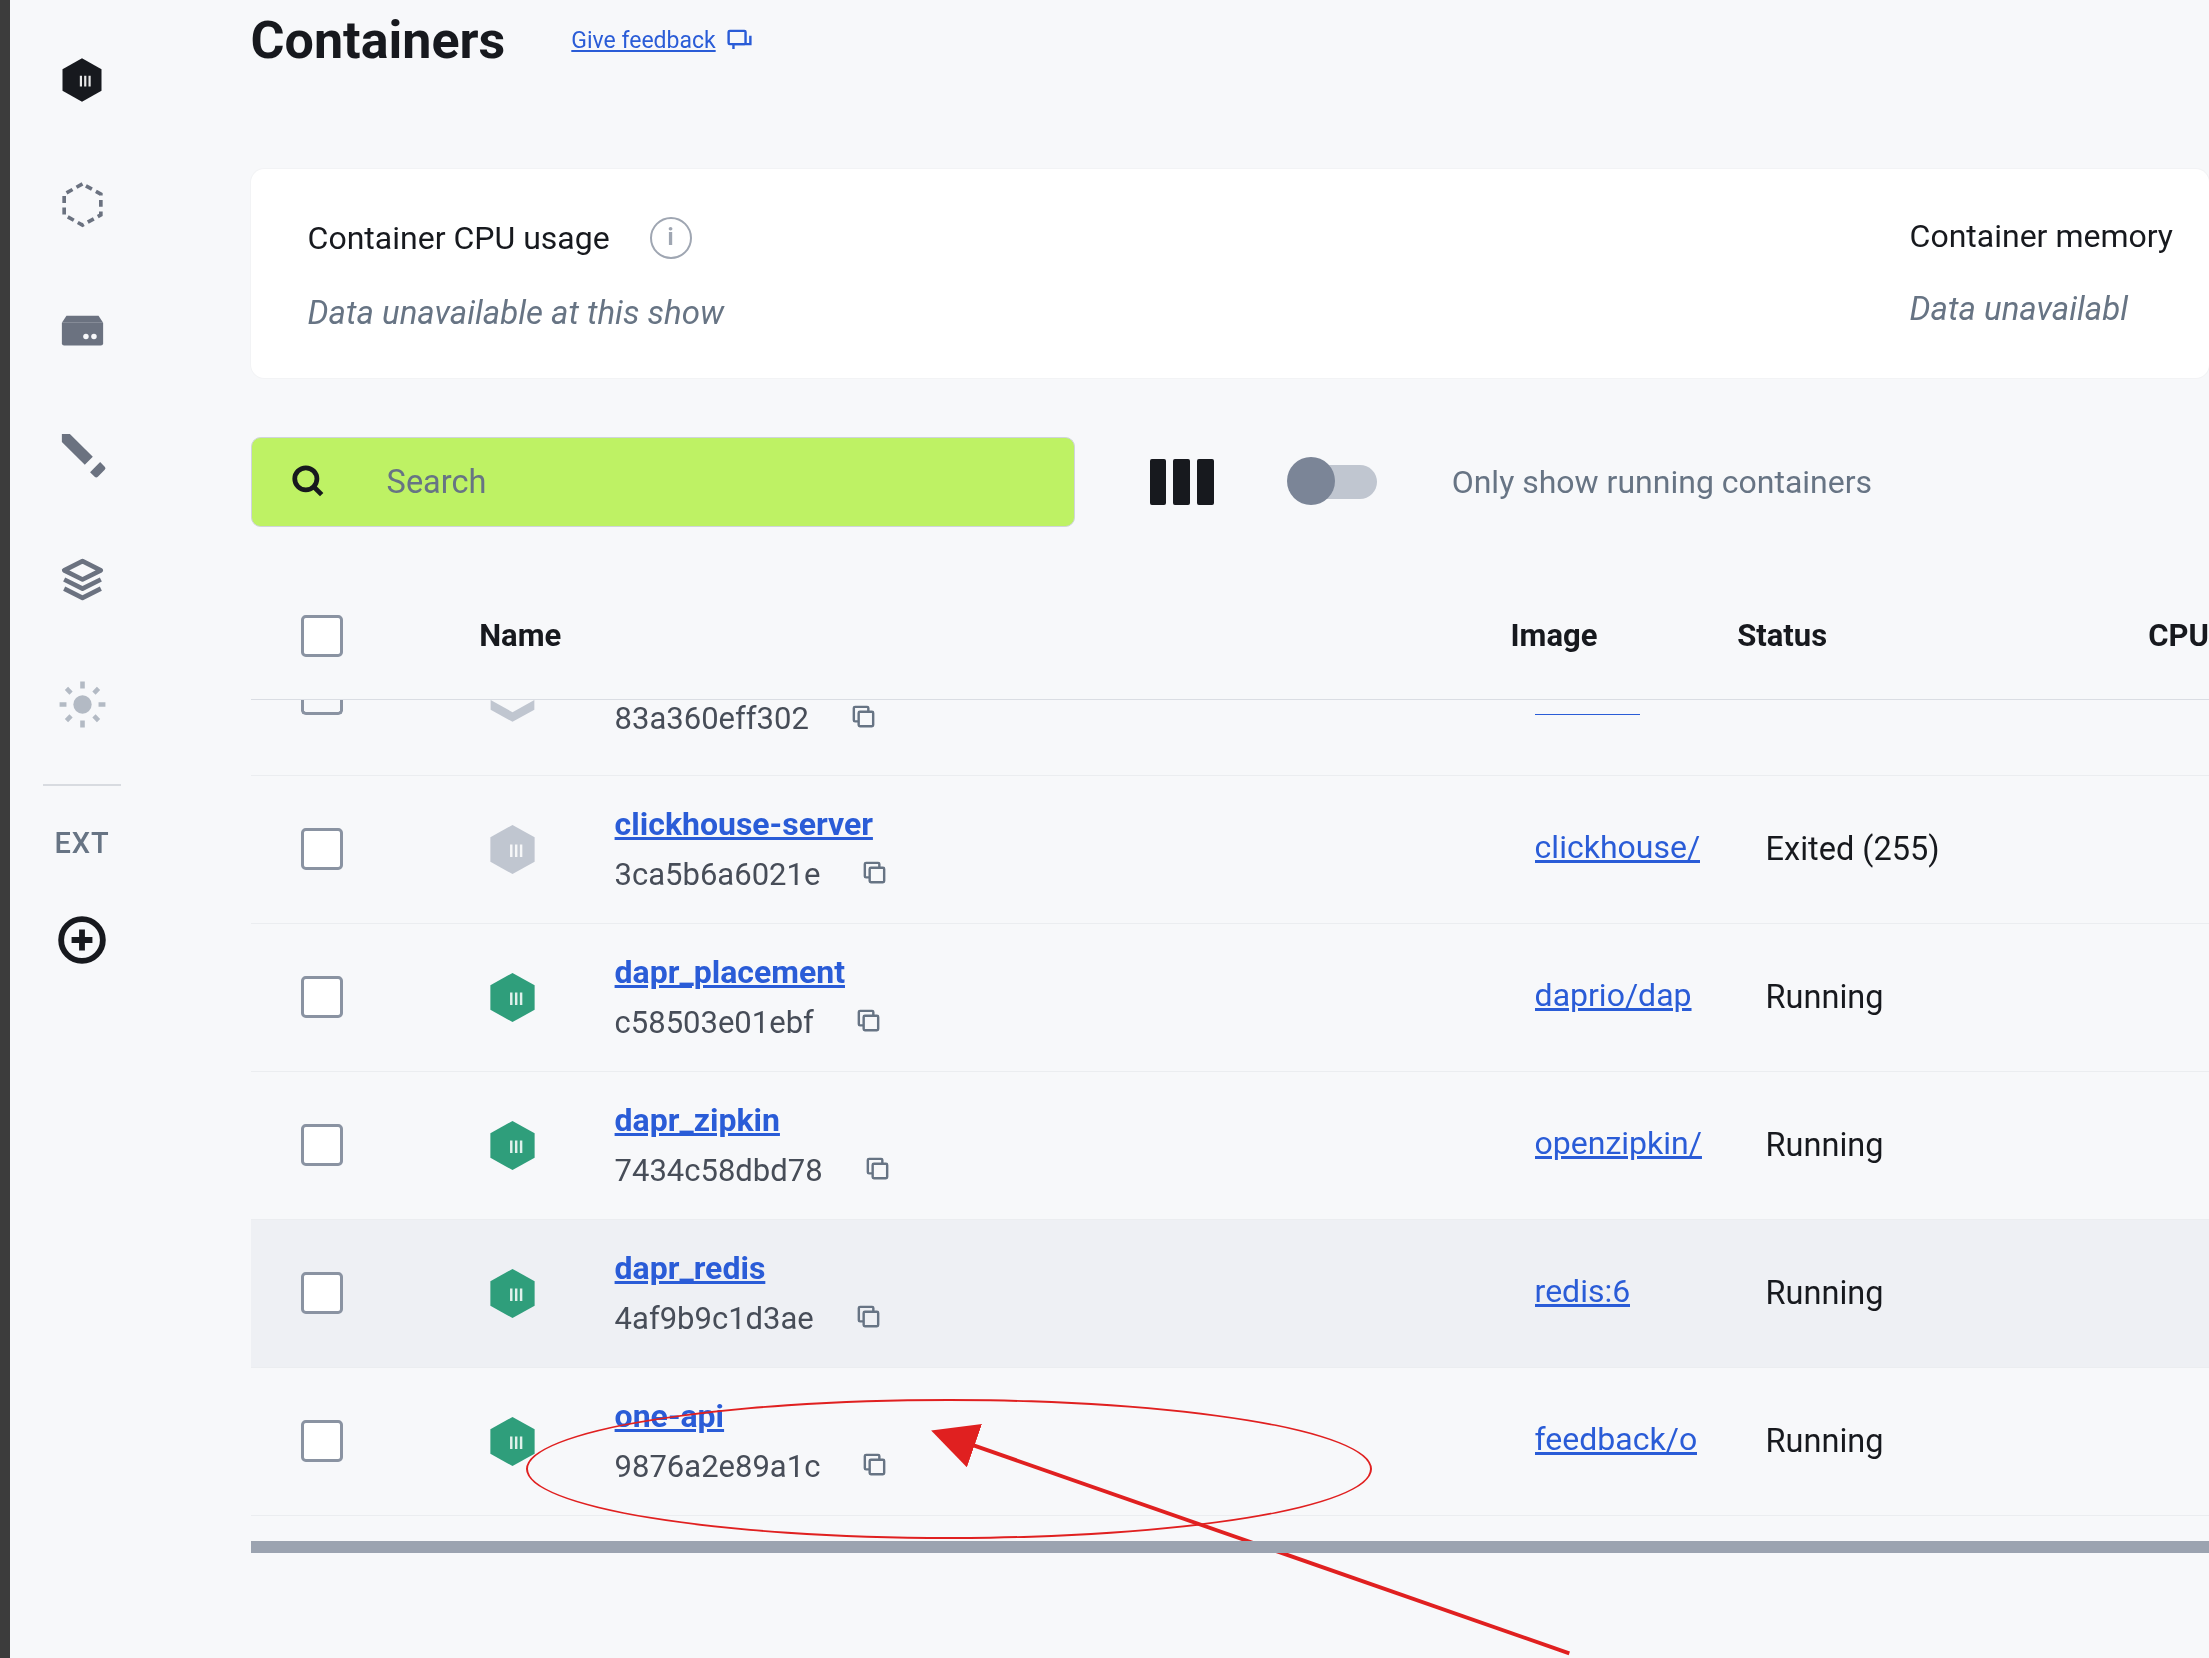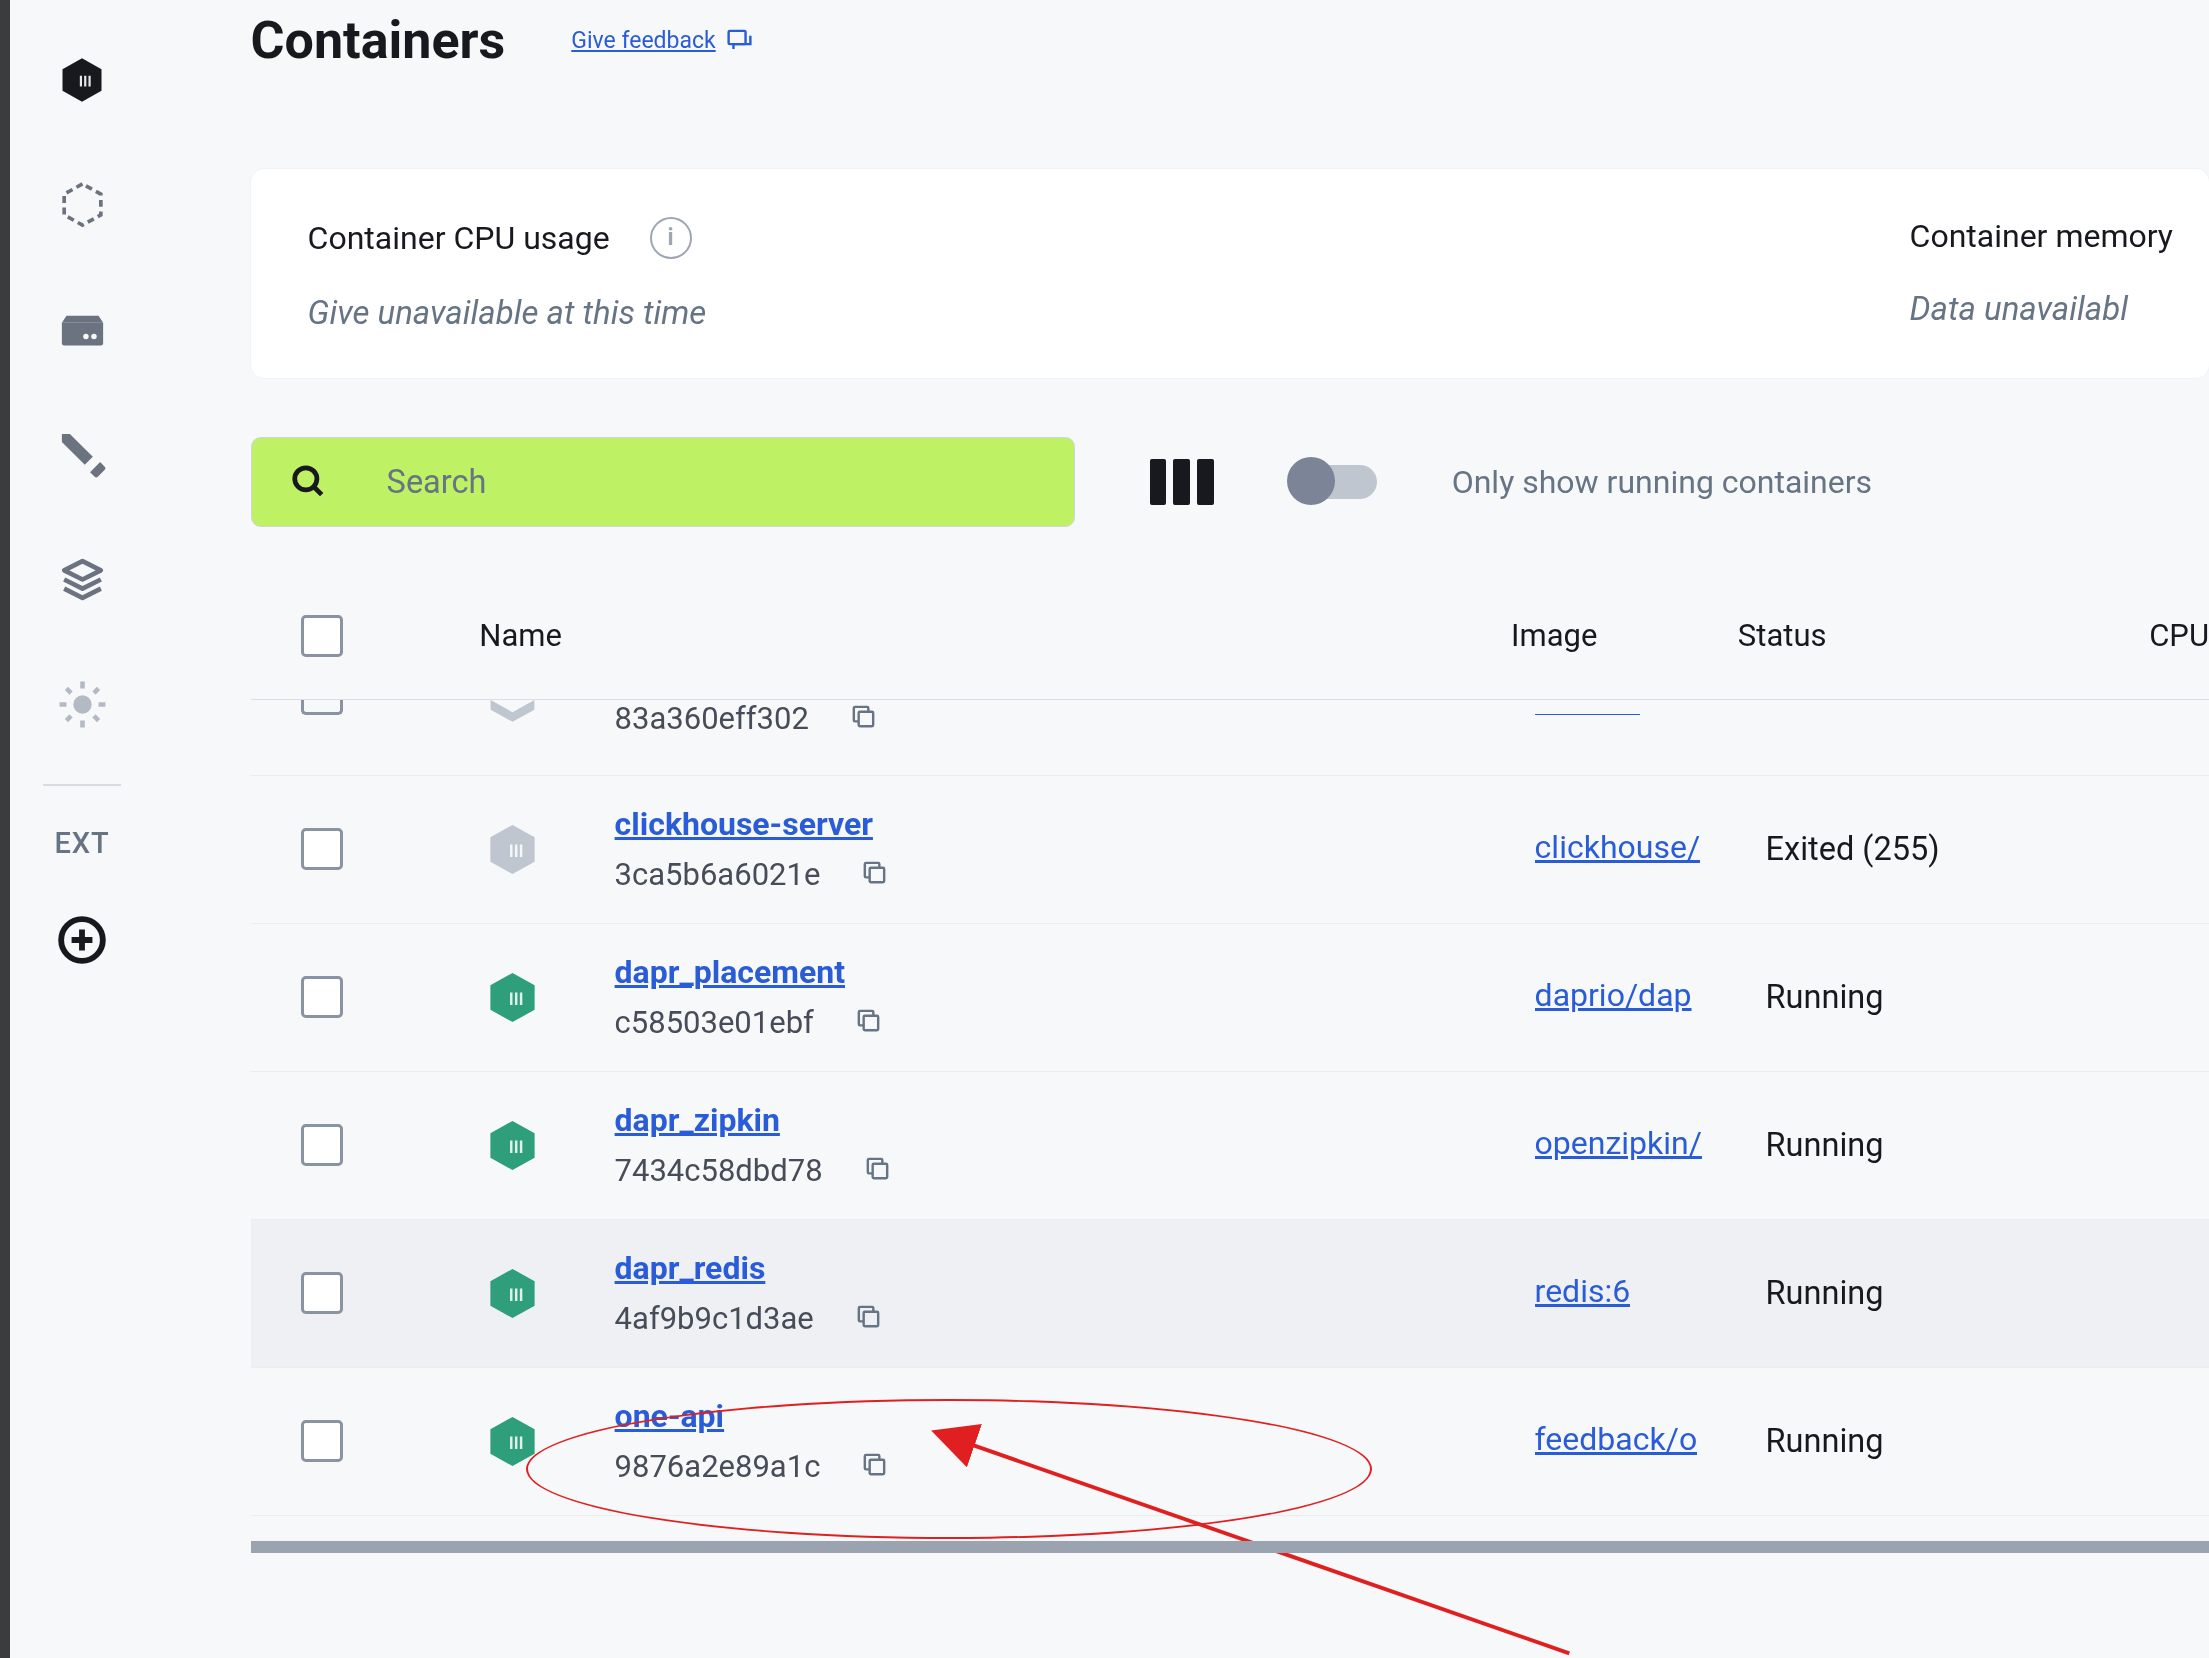--- a/index.html
+++ b/index.html
@@ -31,21 +31,21 @@
 .search-box{width:824px;height:90px;border:1.9px solid #cfd4db;border-radius:9.6px;background:#bef264;display:flex;align-items:center;padding:0 38px;gap:59px;}
 .search-box svg{width:38px;height:38px;color:#17191e;}
 .search-placeholder{font-size:32.5px;color:#677484;}
 .columns-icon{display:flex;gap:7.6px;}
 .columns-icon span{width:16.3px;height:46px;background:#17191e;border-radius:1.9px;}
 .toggle{width:88px;height:34px;background:#c0c6d0;border-radius:17px;position:relative;}
 .toggle-knob{position:absolute;left:-1.9px;top:-7.6px;width:48px;height:48px;background:#7b8597;border-radius:50%;}
 .toggle-label{font-size:32px;color:#677484;}
 .table-wrap{margin-top:88px;}
 .table-head{display:flex;align-items:center;padding:0 0 42px 50px;}
-.th{font-size:31px;font-weight:400;color:#17191e;}
+.th{font-size:31px;font-weight:700;color:#17191e;}
 .th-check{width:182px;}
 .th-name{width:1051px;}
 .th-image{width:231px;}
 .th-status{width:419px;}
 .checkbox{width:42px;height:42px;border:3.8px solid #8a93a2;border-radius:4.8px;background:#fff;}
 .table-body{border-top:1.9px solid #dadde3;}
 .trow{display:flex;align-items:center;height:148px;border-bottom:1.9px solid #ebedf0;padding-left:50px;position:relative;}
 .trow.partial{height:76px;border-bottom:1.9px solid #ebedf0;align-items:flex-start;padding-top:0;}
 .trow.highlight{background:#eef0f4;}
 .cell-check{width:182px;display:flex;align-items:center;}
@@ -127,21 +127,21 @@
           </svg>
       </a>
     </div>
 
     <div class="card">
       <div class="card-section first">
         <div class="stat-label-row">
           <div class="stat-label">Container CPU usage</div>
           <div class="info-icon">i</div>
         </div>
-        <div class="unavailable">Give unavailable at this time</div>
+        <div class="unavailable">Data unavailable at this show</div>
       </div>
       <div class="card-section">
         <div class="stat-label-row">
           <div class="stat-label" style="white-space:nowrap;">Container memory</div>
         </div>
         <div class="unavailable" style="white-space:nowrap;">Data unavailabl</div>
       </div>
     </div>
 
     <div class="search-row">

